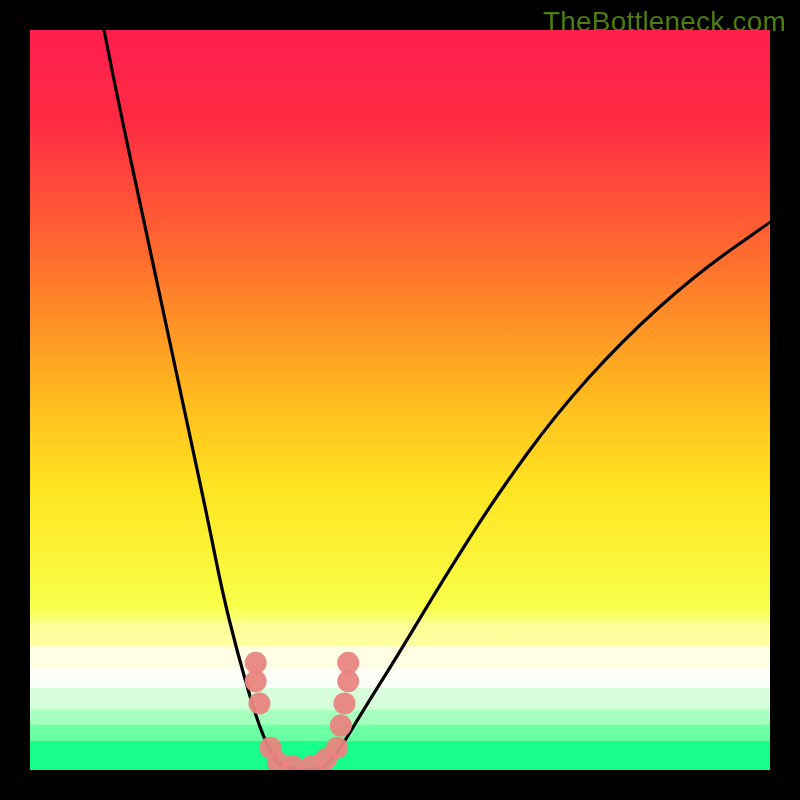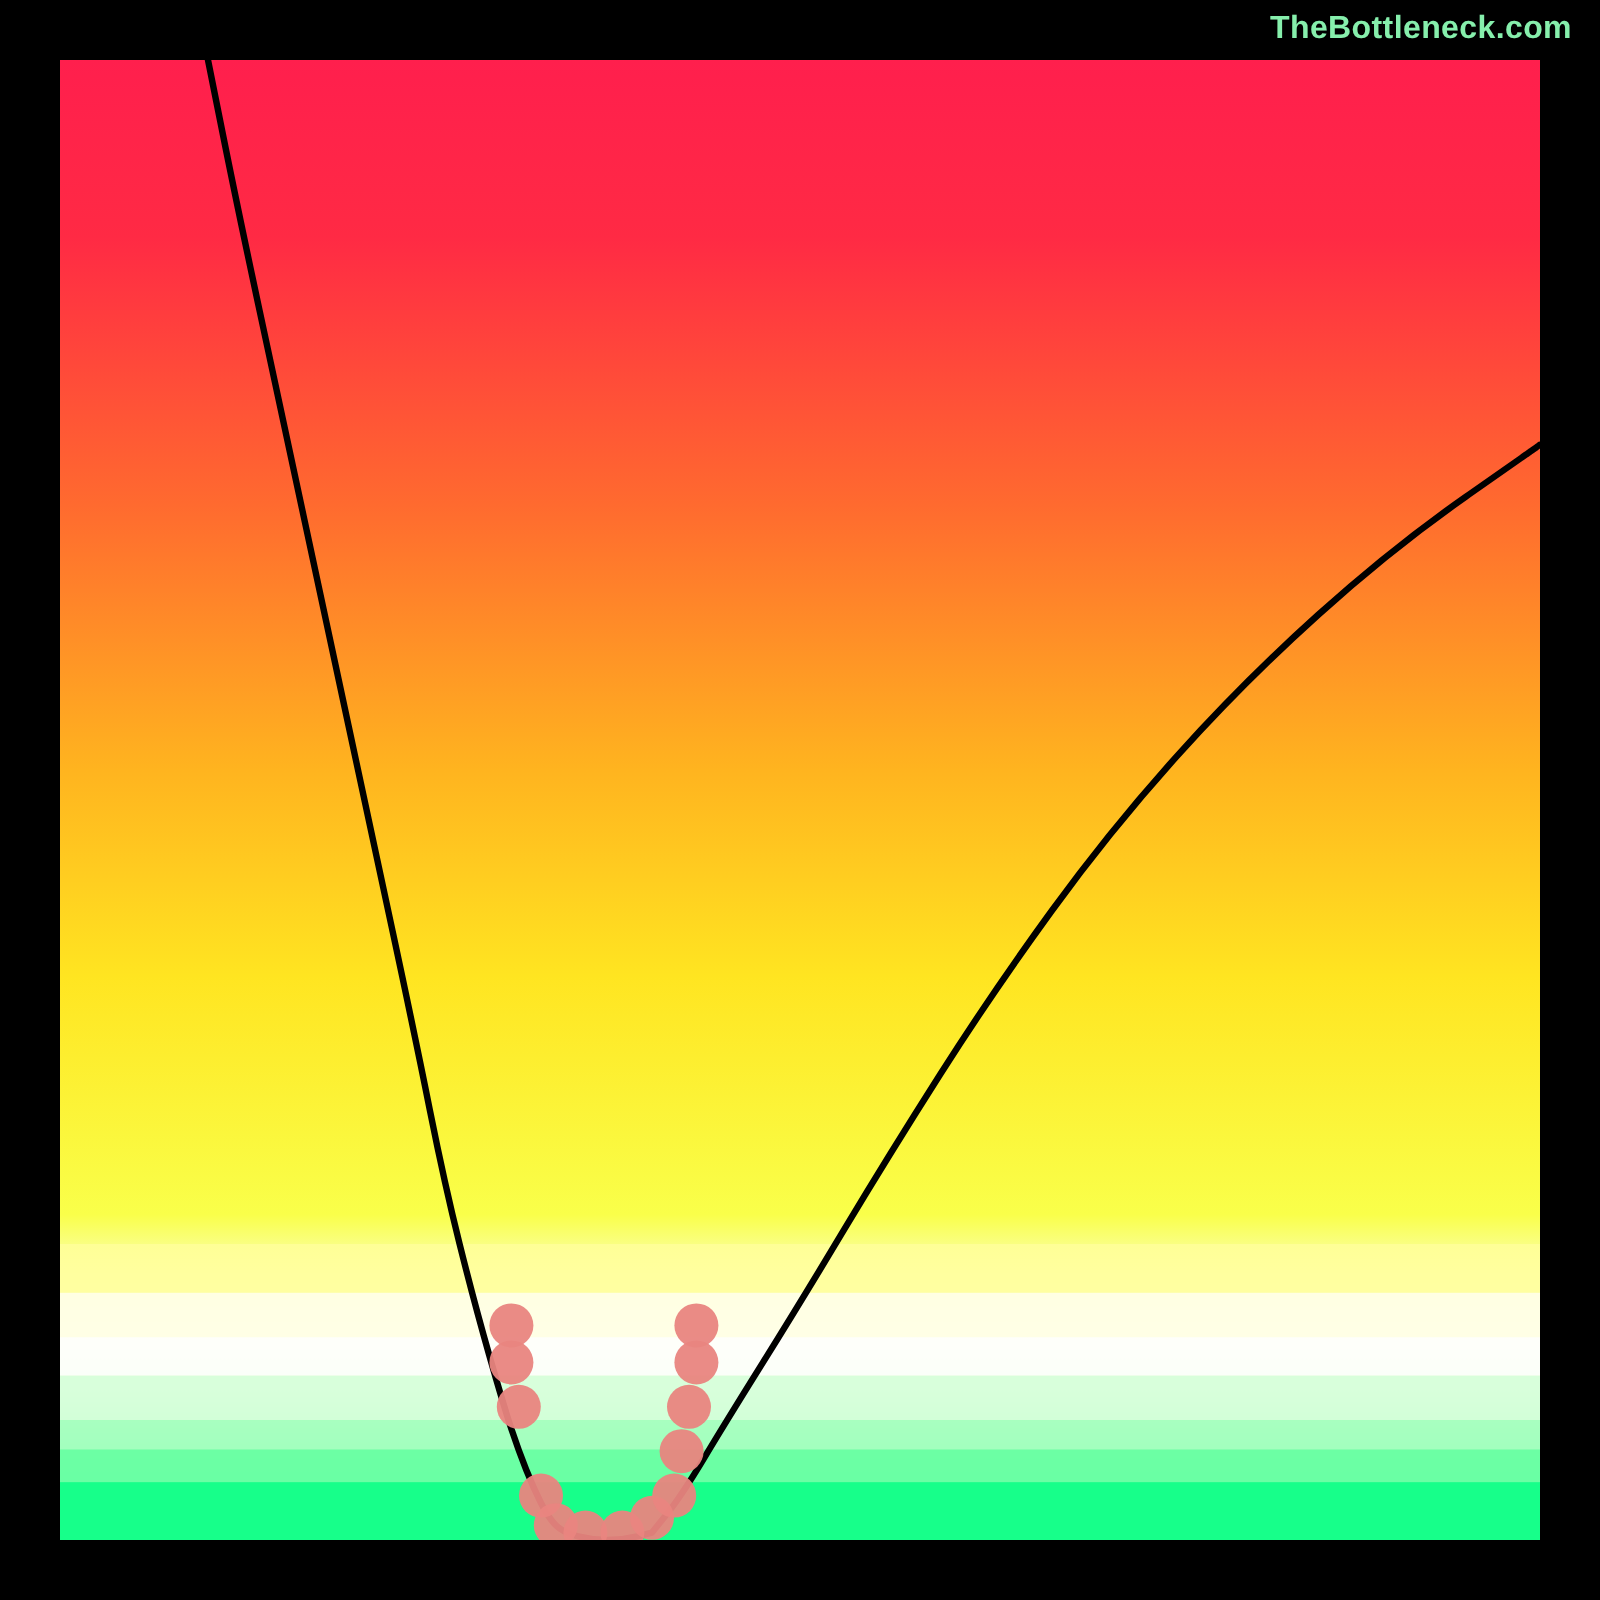--- a/index.html
+++ b/index.html
@@ -21,23 +21,23 @@
     left: 30px;
     top: 30px;
     width: 740px;
     height: 740px;
     overflow: hidden;
   }
   .watermark {
     position: absolute;
     top: 6px;
     right: 14px;
-    color: #86efac;
-    font-size: 16px;
-    font-weight: 700;
+    color: #4d7c0f;
+    font-size: 28px;
+    font-weight: 400;
     letter-spacing: 0.2px;
     user-select: none;
   }
   svg {
     display: block;
   }
 </style>
 </head>
 <body>
 

